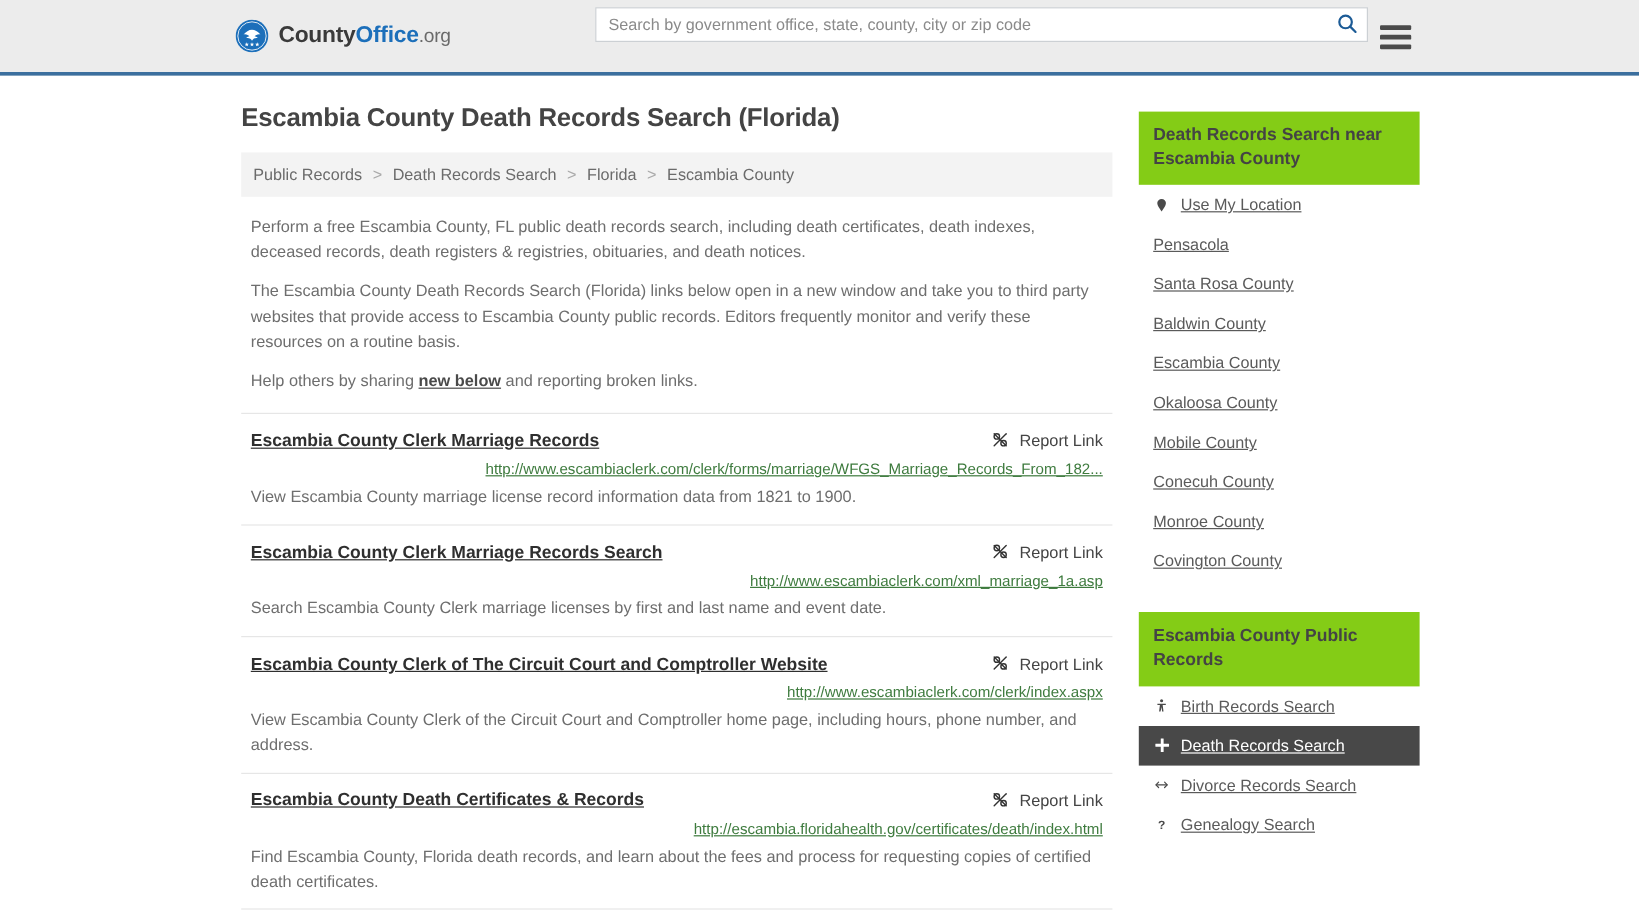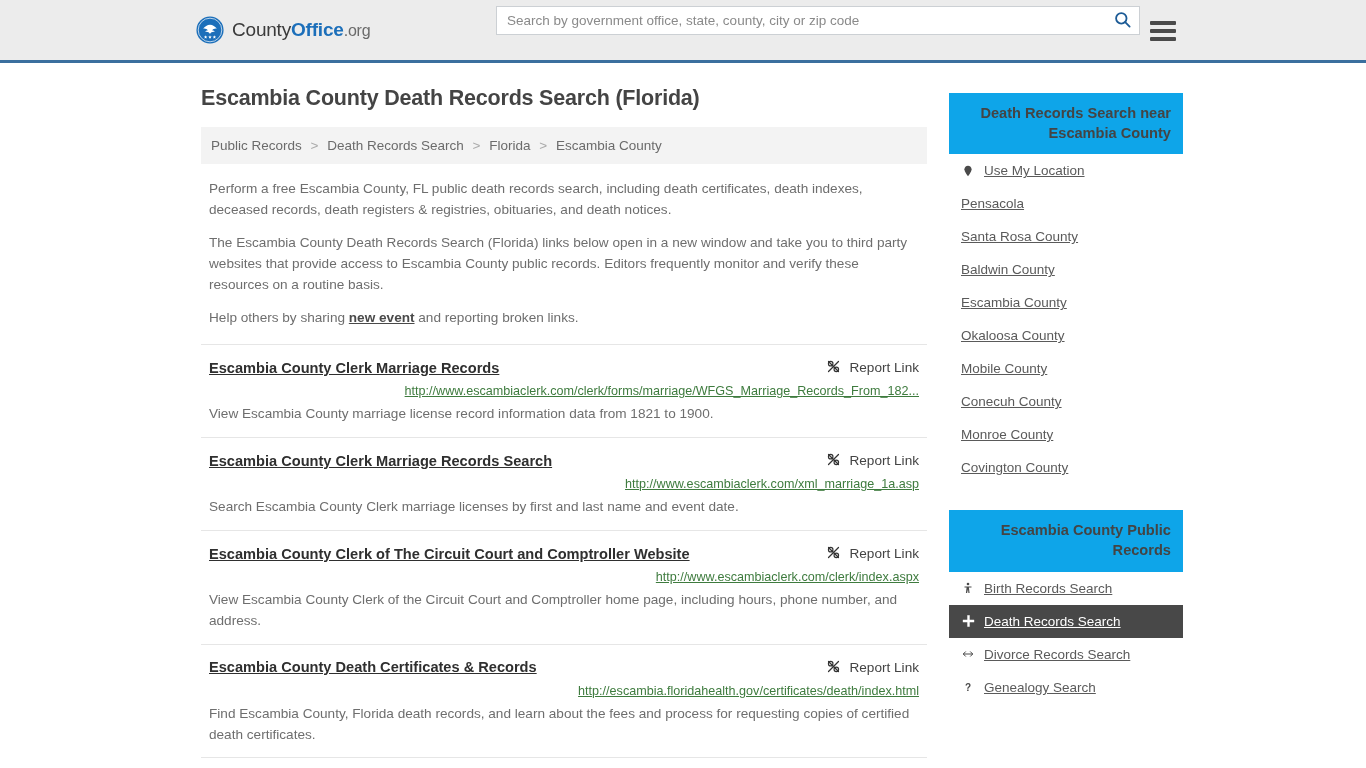--- a/index.html
+++ b/index.html
@@ -30,21 +30,21 @@
   }
   .brand-logo {
     width: 28px; height: 28px;
     flex: 0 0 28px;
   }
   .brand-text {
     font-size: 19px;
     letter-spacing: -0.2px;
     white-space: nowrap;
   }
-  .brand-county { color: #3a3a3a; font-weight: 400; }
+  .brand-county { color: #3a3a3a; font-weight: 700; }
   .brand-office { color: #1c6fba; font-weight: 700; }
   .brand-org    { color: #6a6a6a; font-weight: 400; font-size: 16px; }
 
   .search-wrap {
     position: absolute;
     left: 496px;
     top: 6px;
     width: 644px;
     height: 29px;
     background: #ffffff;
@@ -185,27 +185,26 @@
   .result-desc {
     font-size: 13.6px;
     color: #6e6e6e;
     line-height: 1.52;
     margin-top: 5px;
   }
 
   
   .side-box { margin-bottom: 10px; }
   .side-header {
-    background: #0ea5e9;
+    background: #84cc16;
     padding: 11px 12px;
     font-size: 14.6px;
     font-weight: 700;
     color: #444444;
     line-height: 1.35;
-    text-align: right;
   }
   .side-list { padding: 0; margin: 0; list-style: none; }
   .side-item {
     display: flex;
     align-items: center;
     gap: 9px;
     padding: 9px 12px;
     font-size: 13.5px;
   }
   .side-item a {
@@ -281,21 +280,21 @@
         <a href="#">Death Records Search</a>
         <span class="bc-sep">&gt;</span>
         <a href="#">Florida</a>
         <span class="bc-sep">&gt;</span>
         <a href="#">Escambia County</a>
       </div>
 
       <div class="intro">
         <p>Perform a free Escambia County, FL public death records search, including death certificates, death indexes, deceased records, death registers &amp; registries, obituaries, and death notices.</p>
         <p>The Escambia County Death Records Search (Florida) links below open in a new window and take you to third party websites that provide access to Escambia County public records. Editors frequently monitor and verify these resources on a routine basis.</p>
-        <p><span>Help others by sharing </span><a href="#">new event</a><span> and reporting broken links.</span></p>
+        <p><span>Help others by sharing </span><a href="#">new below</a><span> and reporting broken links.</span></p>
       </div>
 
       <div class="results">
 
         <div class="result">
           <div class="result-head">
             <a href="#" class="result-title">Escambia County Clerk Marriage Records</a>
             <span class="report-link">
               <span>
                 <svg viewBox="0 0 24 24" width="15" height="15" fill="none" stroke="#333" stroke-width="1.9" stroke-linecap="round">

